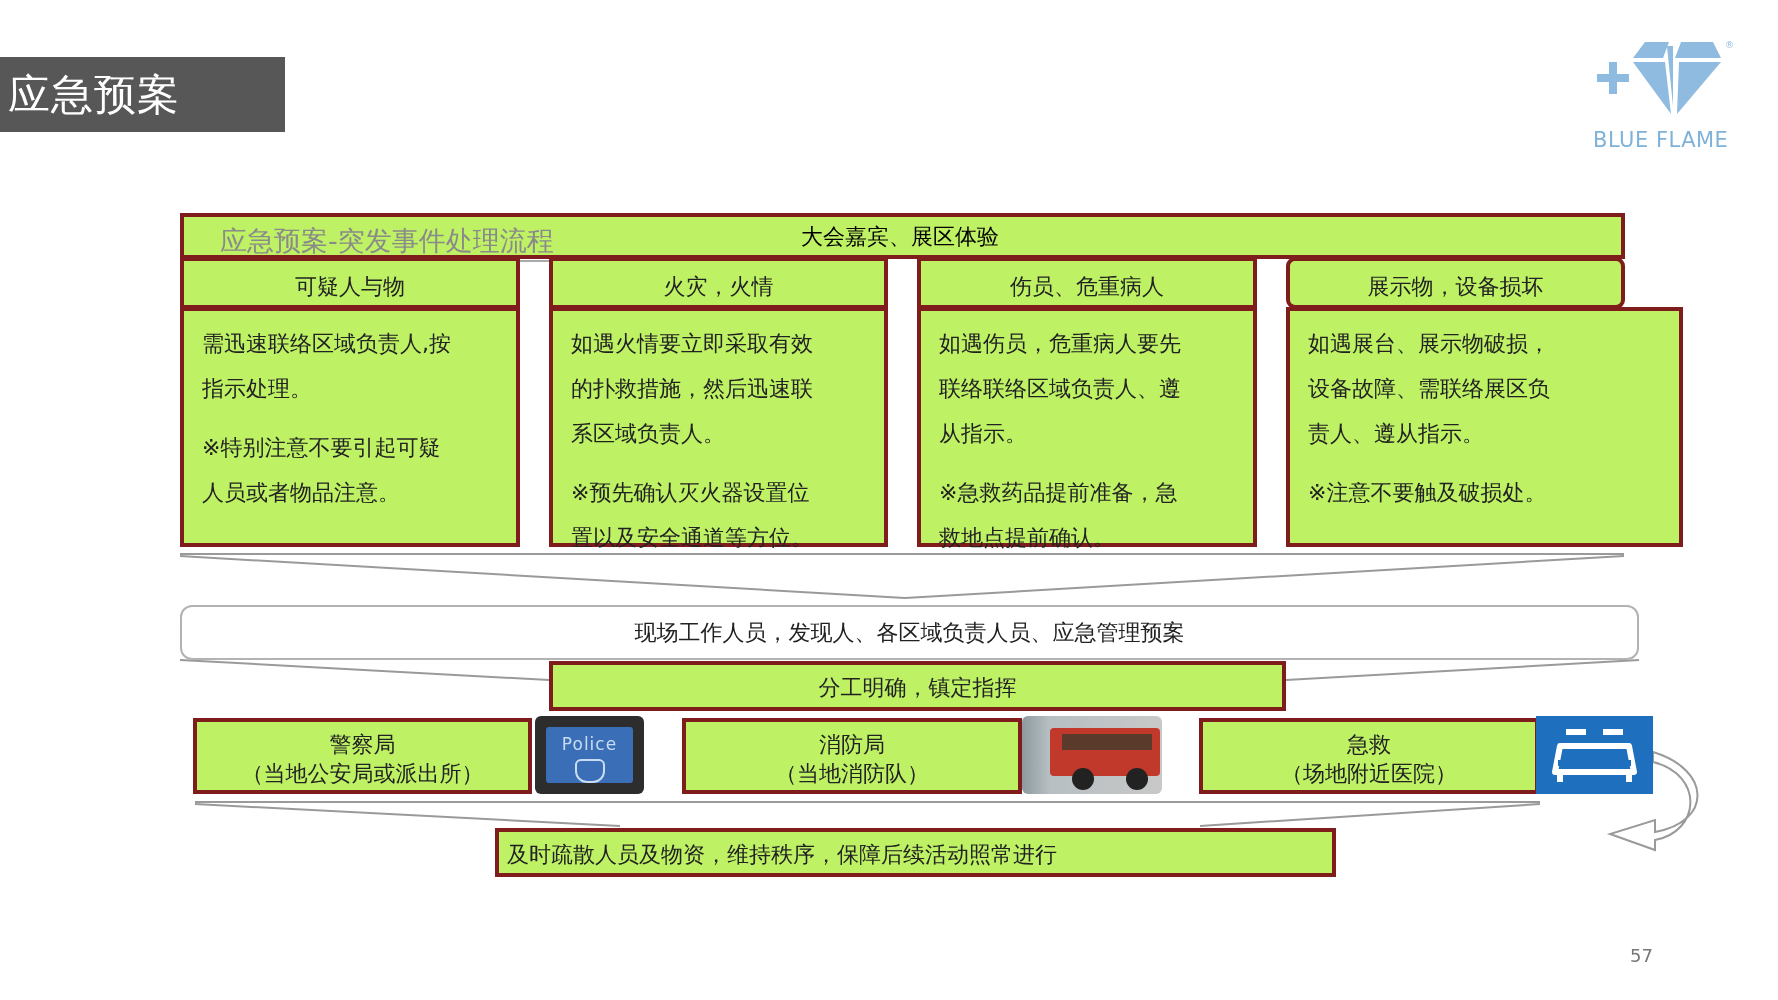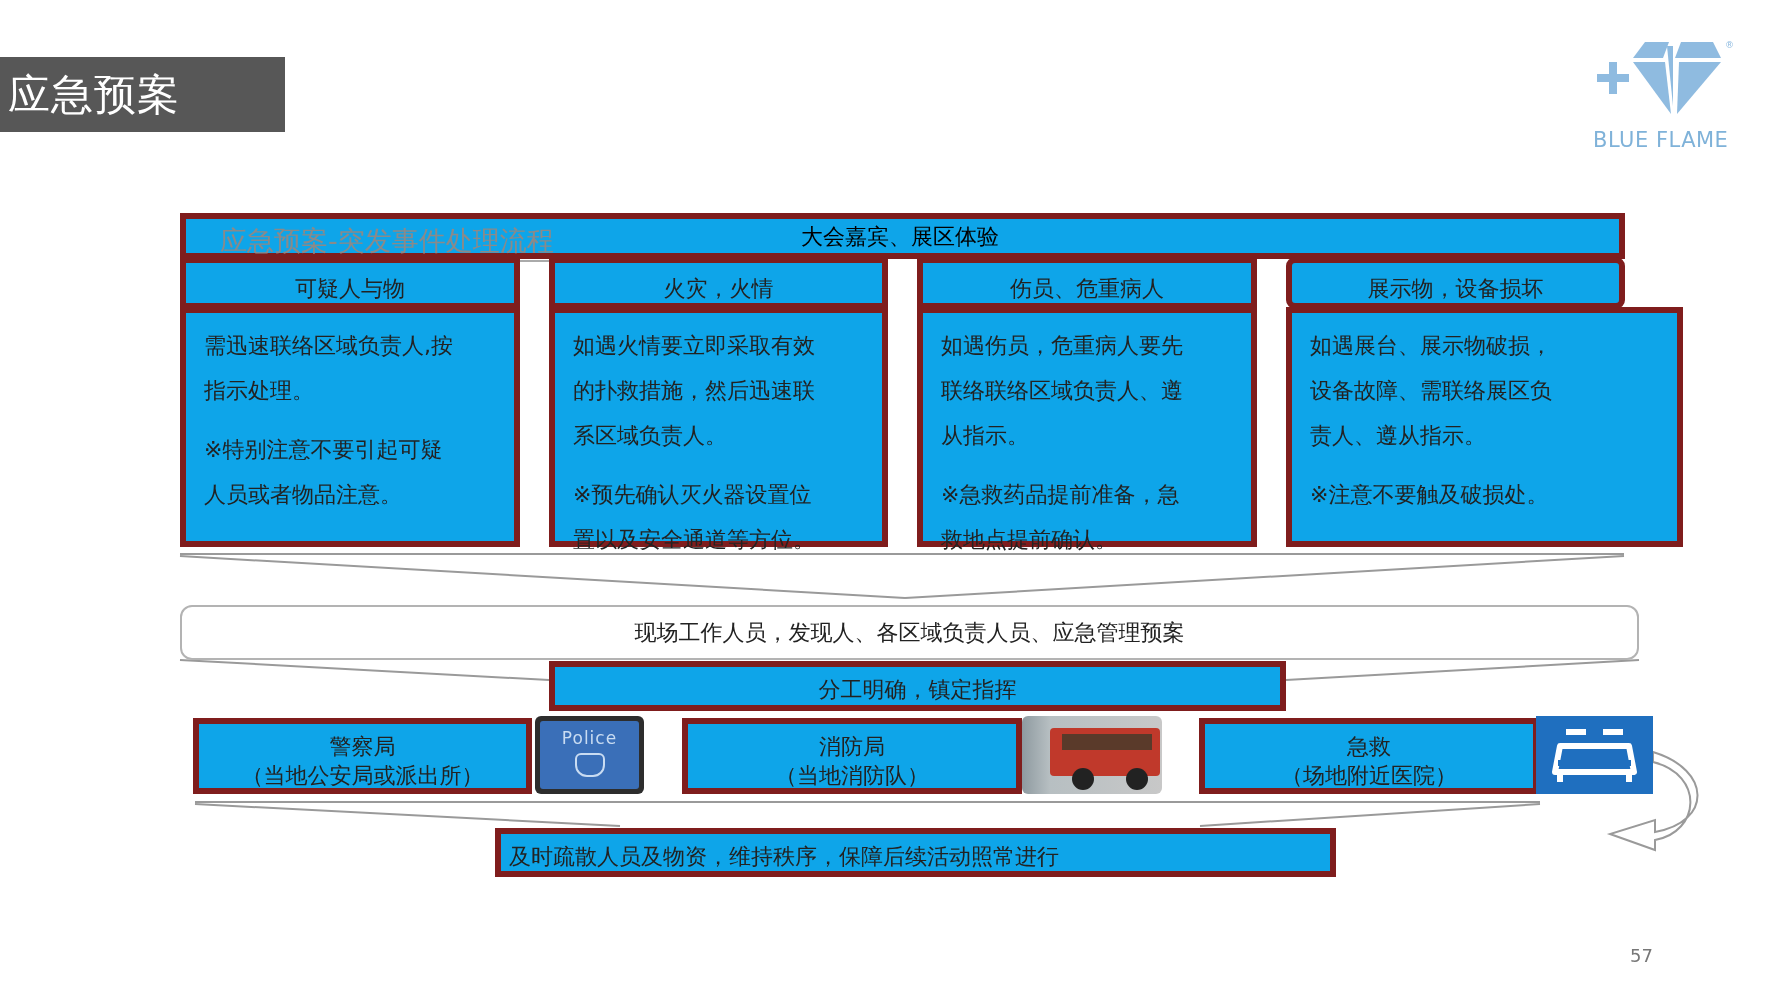--- a/index.html
+++ b/index.html
@@ -13,21 +13,21 @@
   .title-bar {
     left: 0; top: 57px; width: 285px; height: 75px; background: #575757;
     color: #fff; font-size: 42px; line-height: 75px; padding-left: 8px;
     letter-spacing: 1px;
   }
   .logo { left: 1585px; top: 36px; width: 155px; height: 125px; }
   .logo-text {
     position: absolute; left: 8px; top: 92px; font-size: 21px; color: #7fb2d9;
     letter-spacing: 0.5px; white-space: nowrap;
   }
-  .border-gray { border: 6px solid #7f1d1d; background: #0ea5e9; }
+  .border-gray { border: 4px solid #7f1d1d; background: #bef264; }
   .outer-header { left: 180px; top: 213px; width: 1445px; height: 46px; }
   .diagram-title {
     left: 220px; top: 222px; font-size: 27px; color: #8a8a8a; line-height: 38px;
     border-bottom: 2px solid #aaa; white-space: nowrap;
   }
   .scenario-label {
     left: 600px; top: 220px; width: 600px; text-align: center; font-size: 22px;
     line-height: 34px; color: #000000;
   }
   .col-head { height: 52px; font-size: 22px; text-align: center; line-height: 52px; }
@@ -126,21 +126,21 @@
 </div>
 
 <div class="abs rounded">现场工作人员，发现人、各区域负责人员、应急管理预案</div>
 
 <div class="abs border-gray command">分工明确，镇定指挥</div>
 
 <div class="abs border-gray svc" style="left:193px;width:339px;">
   <div>警察局</div>
   <div>（当地公安局或派出所）</div>
 </div>
-<div class="abs svc-img" style="left:535px;width:109px;background:#2d2d2d;padding:5px;">
+<div class="abs svc-img" style="left:535px;width:109px;background:#2d2d2d;padding:11px;">
   <div style="width:100%;height:100%;background:#3a6fb8;border-radius:3px;text-align:center;color:#c9dcf2;">
     <div style="font-size:17px;line-height:22px;padding-top:6px;letter-spacing:1px;">Police</div>
     <div style="margin:4px auto 0;width:26px;height:20px;border:2px solid #c9dcf2;border-radius:6px 6px 12px 12px;"></div>
   </div>
 </div>
 
 <div class="abs border-gray svc" style="left:682px;width:340px;">
   <div>消防局</div>
   <div>（当地消防队）</div>
 </div>

